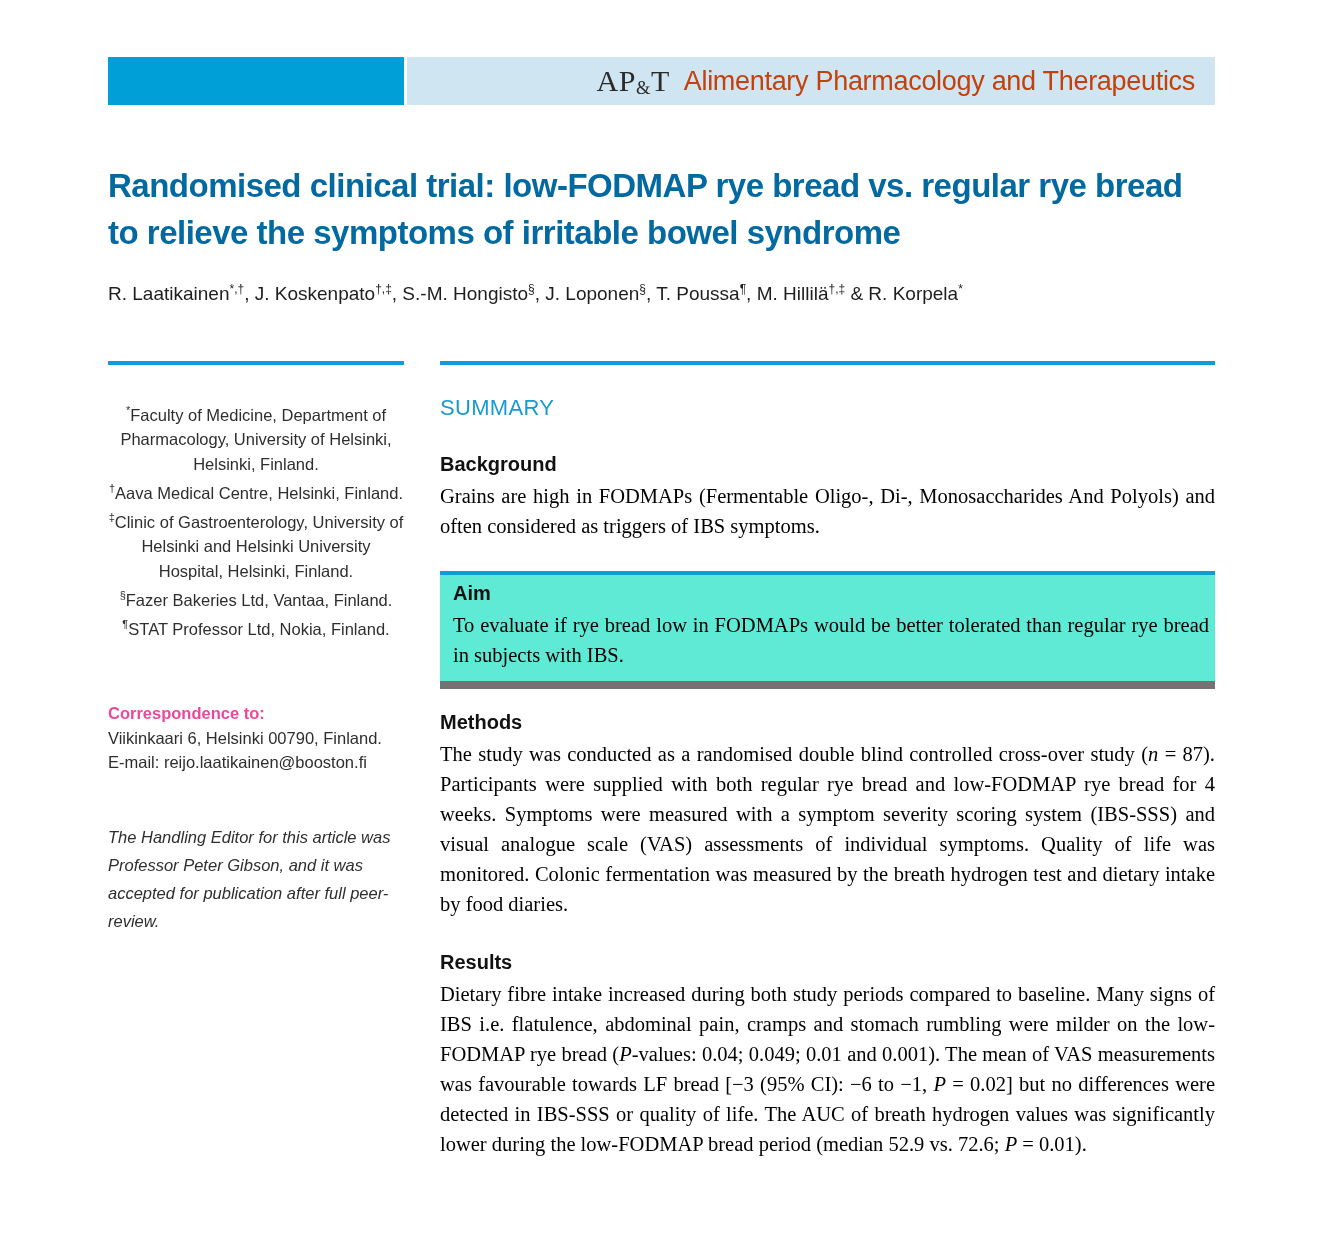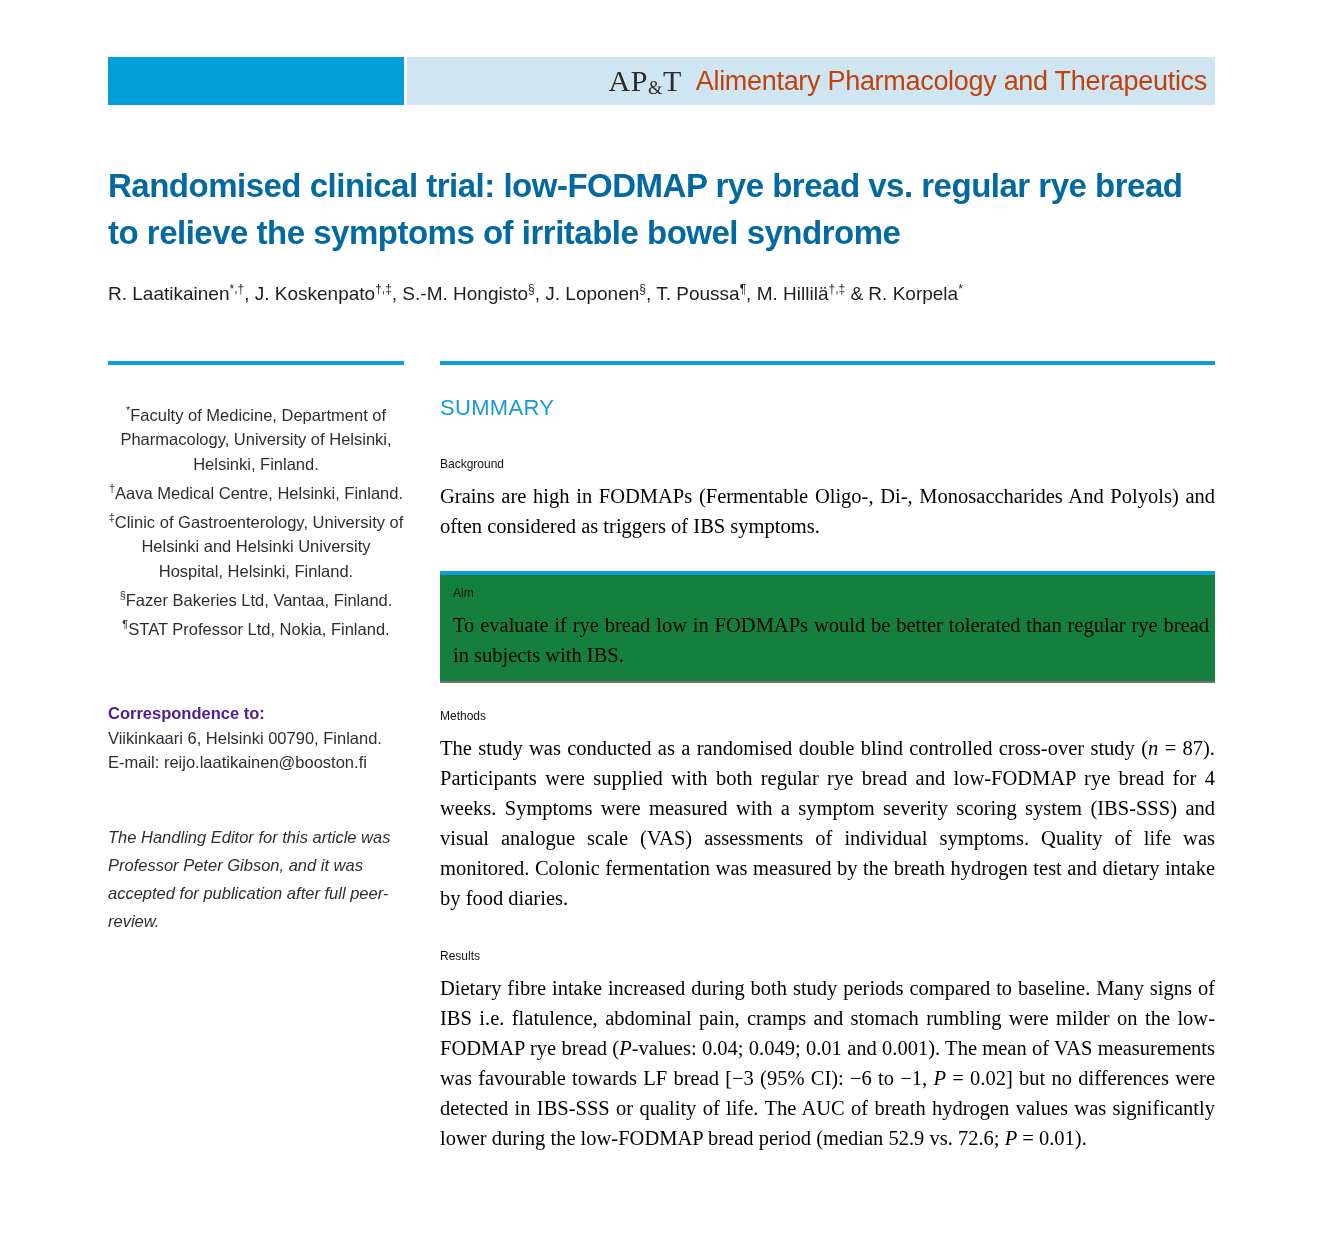--- a/index.html
+++ b/index.html
@@ -10,21 +10,21 @@
     color: #222;
   }
   .page { width: 1326px; height: 1252px; padding: 0 111px 0 108px; position: relative; }
 
   
   .masthead { display: flex; padding-top: 57px; }
   .brand-block { width: 296px; height: 48px; background: #009fd8; }
   .banner {
     flex: 1; height: 48px; margin-left: 3px; background: #cfe5f1;
     display: flex; align-items: center; justify-content: flex-end;
-    padding-right: 8px; white-space: nowrap;
+    padding-right: 20px; white-space: nowrap;
   }
   .logo { font-family: "Liberation Serif", serif; font-size: 30px; color: #2b2b2b; letter-spacing: 0.5px; }
   .logo .amp { font-size: 0.62em; position: relative; top: 3px; }
   .jname { font-size: 27px; color: #c2410c; margin-left: 14px; letter-spacing: -0.3px; }
 
   
   .title {
     margin-top: 57px; max-width: 1100px;
     font-size: 33px; line-height: 47px; font-weight: 700;
     letter-spacing: -0.5px; color: #0369a1;
@@ -38,36 +38,36 @@
   .rule.left { width: 296px; margin-right: 36px; }
   .rule.right { flex: 1; }
 
   
   .columns { display: flex; }
   .left-col { width: 296px; margin-right: 36px; flex: none; font-size: 16.5px; line-height: 24.5px; color: #2e2e2e; }
   .right-col { flex: 1; }
 
   .affiliations { margin-top: 33px; text-align: center; }
   .aff sup { font-size: 11px; }
-  .blk-h { font-weight: 700; color: #4c1d95; }
+  .blk-h { font-weight: 700; color: #ec4899; }
   .corr { margin-top: 60px; }
   .pub { margin-top: 52px; }
   .note { margin-top: 48px; font-style: italic; line-height: 28px; }
 
   
   .summary-h { margin-top: 30px; font-size: 22px; font-weight: 400; letter-spacing: 0.3px; color: #189ad3; }
   .right-col section { margin-top: 30px; }
-  .right-col h3 { font-size: 12px; font-weight: 400; color: #111; margin-bottom: 4px; line-height: 26px; }
+  .right-col h3 { font-size: 20px; font-weight: 700; color: #111; margin-bottom: 4px; line-height: 26px; }
   .serif {
     font-family: "Liberation Serif", serif;
     font-size: 20.5px; line-height: 30px; text-align: justify; color: #000;
   }
   .aim-box {
-    background: #15803d;
-    border-top: 4px solid #0a9ed6; border-bottom: 2px solid #737373;
+    background: #5eead4;
+    border-top: 4px solid #0a9ed6; border-bottom: 8px solid #737373;
     padding: 5px 6px 11px 13px;
     margin-top: 26px;
   }
   .right-col section.methods { margin-top: 20px; }
 </style>
 </head>
 <body>
 
 <div class="page">
 

